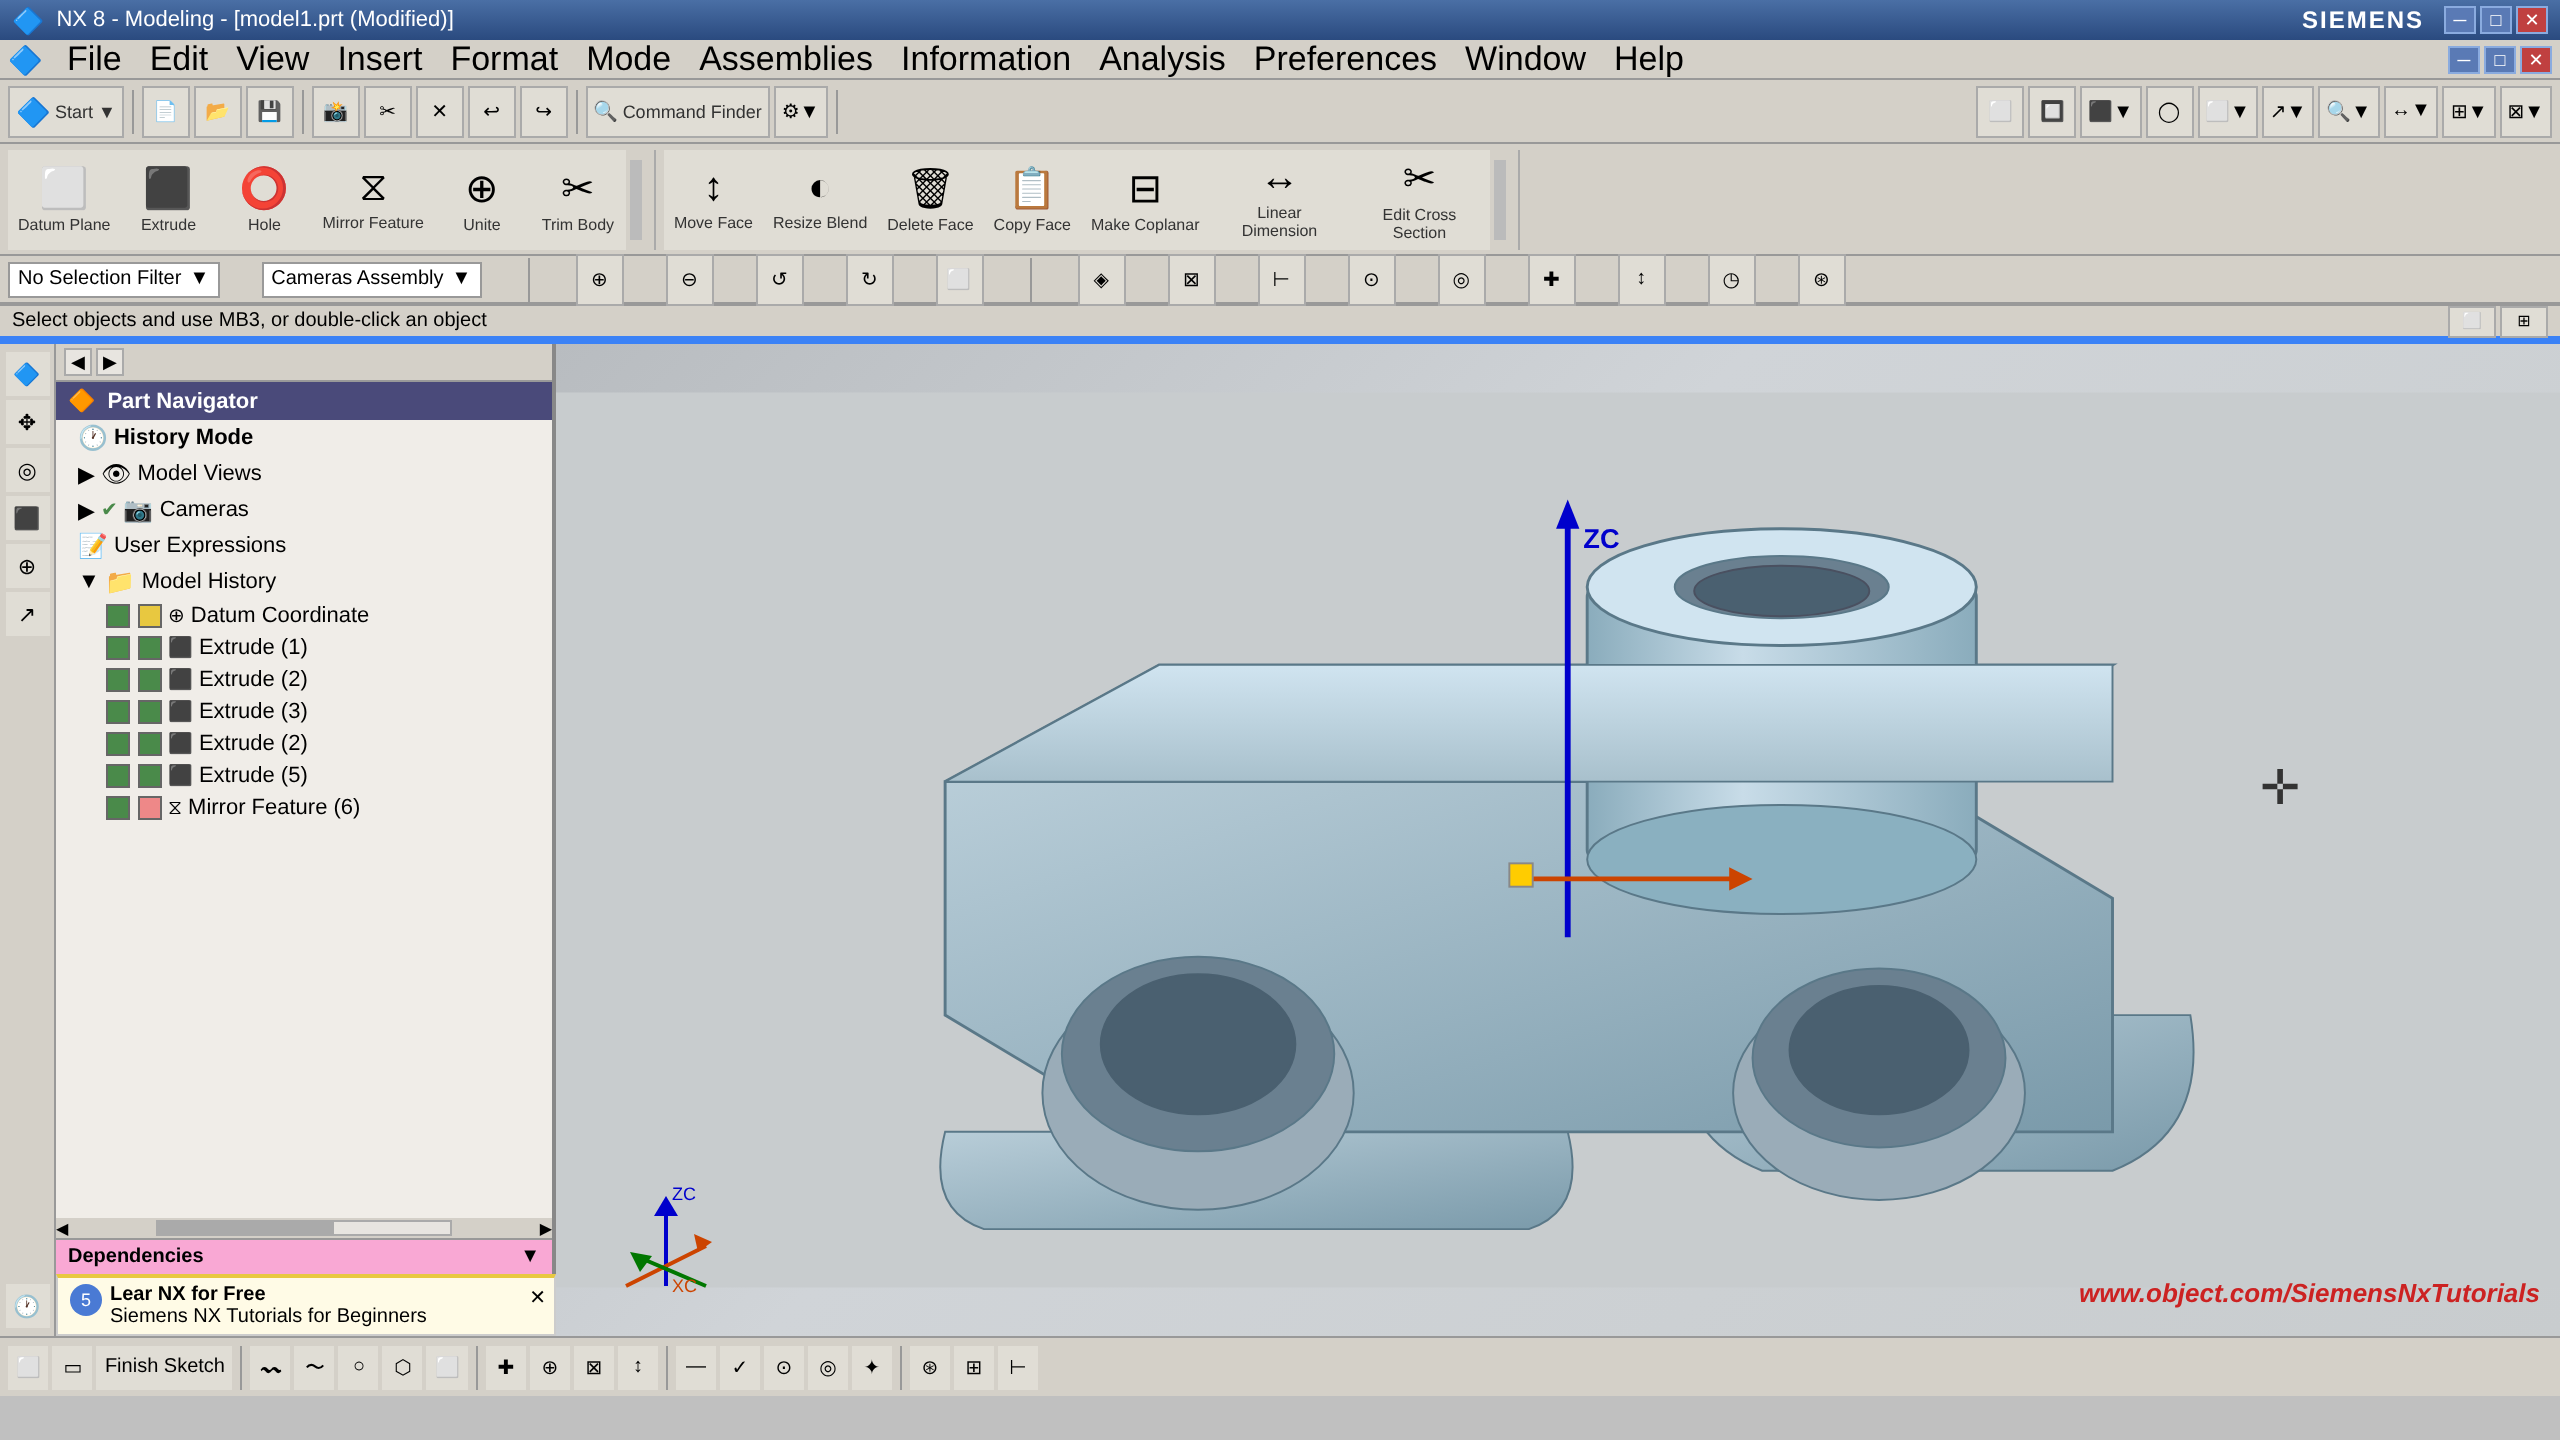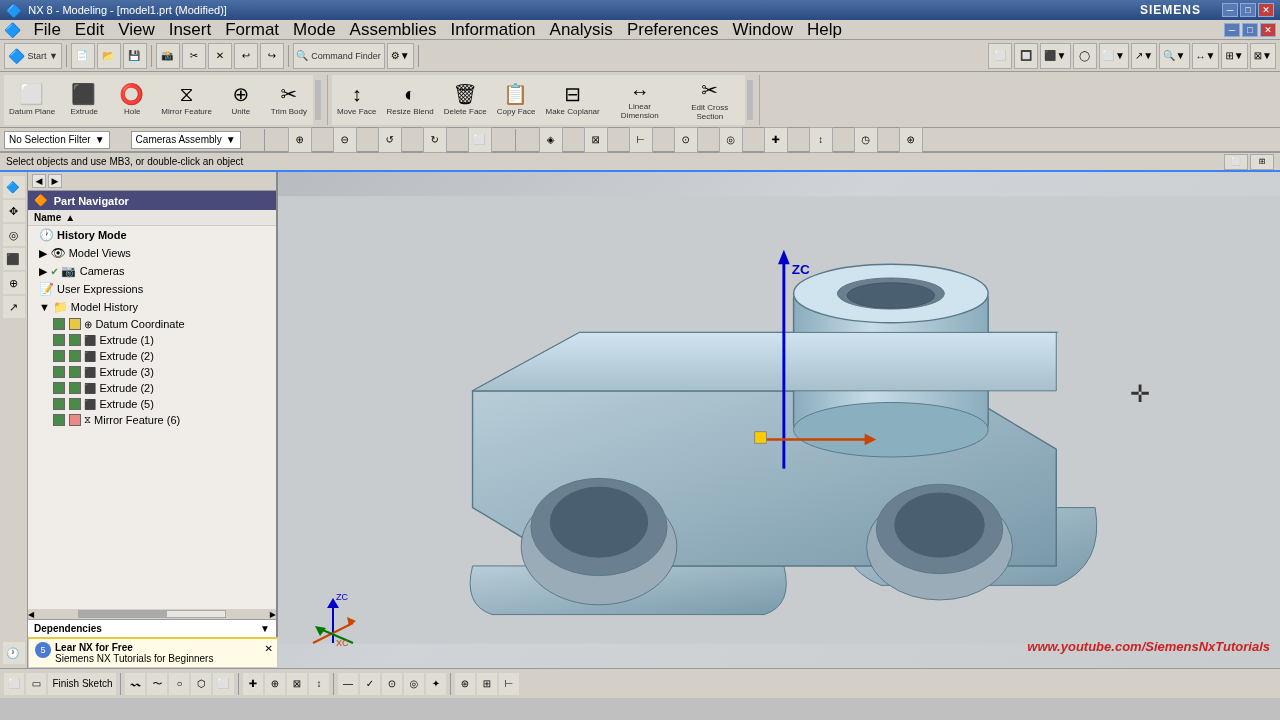--- a/index.html
+++ b/index.html
@@ -129,21 +129,21 @@
       display: flex;
       align-items: center;
       gap: 4px;
     }
 
     
     #status-bar {
       height: 20px;
       background: #d4d0c8;
       border-top: 1px solid #999;
-      border-bottom: 2px solid #3b82f6;
+      border-bottom: 4px solid #3b82f6;
       display: flex;
       align-items: center;
       padding: 0 6px;
       font-size: 10px;
     }
 
     
     #main-area {
       display: flex;
       height: calc(720px - 20px - 20px - 32px - 56px - 24px - 20px - 30px - 22px);
@@ -219,21 +219,21 @@
       border: 1px solid #666;
       background: #4a8a4a;
       display: inline-block;
       flex-shrink: 0;
     }
     .nav-checkbox.yellow { background: #e8c840; }
     #nav-bottom {
       border-top: 1px solid #999;
     }
     #nav-deps-header {
-      background: #ffffff;
+      background: #f9a8d4;
       padding: 3px 6px;
       font-size: 10px;
       font-weight: bold;
       display: flex;
       align-items: center;
       justify-content: space-between;
       cursor: pointer;
     }
     #nav-scroll {
       height: 10px;
@@ -363,21 +363,21 @@
     }
   </style>
 </head>
 <body>
 
 <div id="title-bar">
   <div id="title-bar-left">
     <span style="font-size:13px;">🔷</span>
     <span>NX 8 - Modeling - [model1.prt (Modified)]</span>
   </div>
-  <div style="display:flex;align-items:center;gap:21px;">
+  <div style="display:flex;align-items:center;gap:10px;">
     <span id="siemens-logo">SIEMENS</span>
     <div id="title-bar-right">
       <div class="title-btn">─</div>
       <div class="title-btn">□</div>
       <div class="title-btn close">✕</div>
     </div>
   </div>
 </div>
 
 <div id="menu-bar">
@@ -637,24 +637,20 @@
     <div id="nav-arrows">
       <div class="expand-arrow">◀</div>
       <div class="expand-arrow">▶</div>
     </div>
 
     <div id="nav-header">
       <span>🔶</span>
       <span>Part Navigator</span>
     </div>
 
-    <div id="nav-col-header">
-      <span>Name</span>
-      <span style="margin-left:4px;">▲</span>
-    </div>
 
     <div class="nav-tree">
 
       <div class="nav-item">
         <span class="indent" style="width:4px;"></span>
         <span class="icon">🕐</span>
         <span style="font-weight:bold;">History Mode</span>
       </div>
 
       <div class="nav-item">
@@ -826,21 +822,21 @@
 
       <line x1="490" y1="250" x2="610" y2="250" stroke="#cc4400" stroke-width="2.5"></line>
       <polygon points="615,250 603,244 603,256" fill="#cc4400"></polygon>
 
       <rect x="490" y="242" width="12" height="12" fill="#ffcc00" stroke="#888" stroke-width="1"></rect>
     </svg>
 
     <div id="crosshair" style="position:absolute;right:120px;top:42%;font-size:24px;color:#333;">✛</div>
 
     <div id="watermark">
-      <span>www.youtube.com/SiemensNxTutorials</span>
+      <span>www.object.com/SiemensNxTutorials</span>
     </div>
 
     <div id="coord-axis">
       <svg width="70" height="70">
         <line x1="35" y1="55" x2="35" y2="15" stroke="#0000cc" stroke-width="2"></line>
         <polygon points="35,10 29,20 41,20" fill="#0000cc"></polygon>
         <text x="38" y="12" font-size="9" fill="#0000cc">ZC</text>
         <line x1="15" y1="55" x2="55" y2="35" stroke="#cc4400" stroke-width="2"></line>
         <polygon points="58,33 49,29 51,38" fill="#cc4400"></polygon>
         <line x1="55" y1="55" x2="20" y2="40" stroke="#007700" stroke-width="2"></line>

